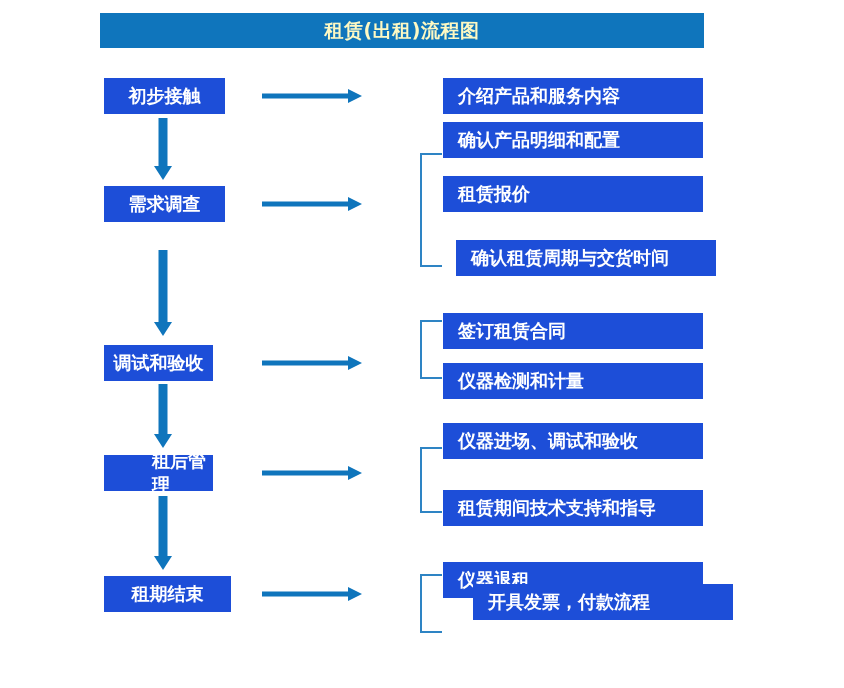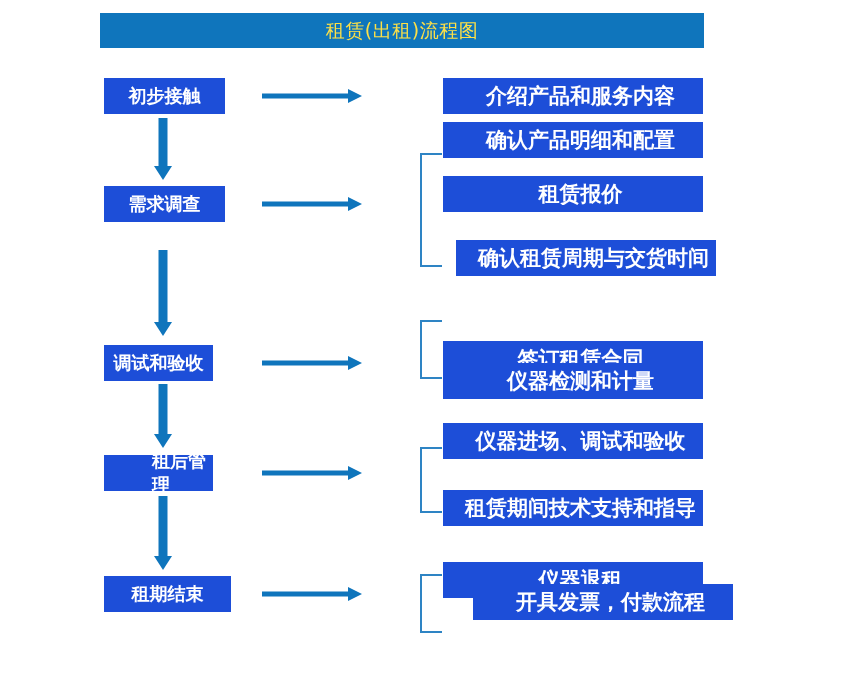--- a/index.html
+++ b/index.html
@@ -21,45 +21,45 @@
     width: 844px;
     height: 688px;
   }
   .title-bar {
     position: absolute;
     left: 100px;
     top: 13px;
     width: 604px;
     height: 35px;
     background: #0F75BC;
-    color: #fde047;
+    color: #fef9c3;
     font-size: 19px;
-    font-weight: normal;
+    font-weight: bold;
     display: flex;
     align-items: center;
     justify-content: center;
     letter-spacing: 0.5px;
   }
   .node {
     position: absolute;
     background: #1d4ed8;
     color: #ffffff;
     font-weight: bold;
     display: flex;
     align-items: center;
     box-sizing: border-box;
   }
   .node.stage {
     justify-content: center;
     font-size: 18px;
     height: 36px;
   }
   .node.detail {
-    justify-content: center;
-    font-size: 21px;
+    justify-content: flex-start;
+    font-size: 18px;
     height: 36px;
     padding-left: 15px;
     left: 443px;
     width: 260px;
   }
   .v-arrow {
     position: absolute;
     width: 22px;
     overflow: visible;
   }
@@ -164,21 +164,21 @@
   </div>
 
   <div class="node detail" style="top:176px;">
     <span>租赁报价</span>
   </div>
 
   <div class="node detail" style="top:240px;margin-left:13px;">
     <span>确认租赁周期与交货时间</span>
   </div>
 
-  <div class="node detail" style="top:313px;margin-top:28px;">
+  <div class="node detail" style="top:313px;">
     <span>签订租赁合同</span>
   </div>
 
   <div class="node detail" style="top:363px;">
     <span>仪器检测和计量</span>
   </div>
 
   <div class="node detail" style="top:423px;">
     <span>仪器进场、调试和验收</span>
   </div>

